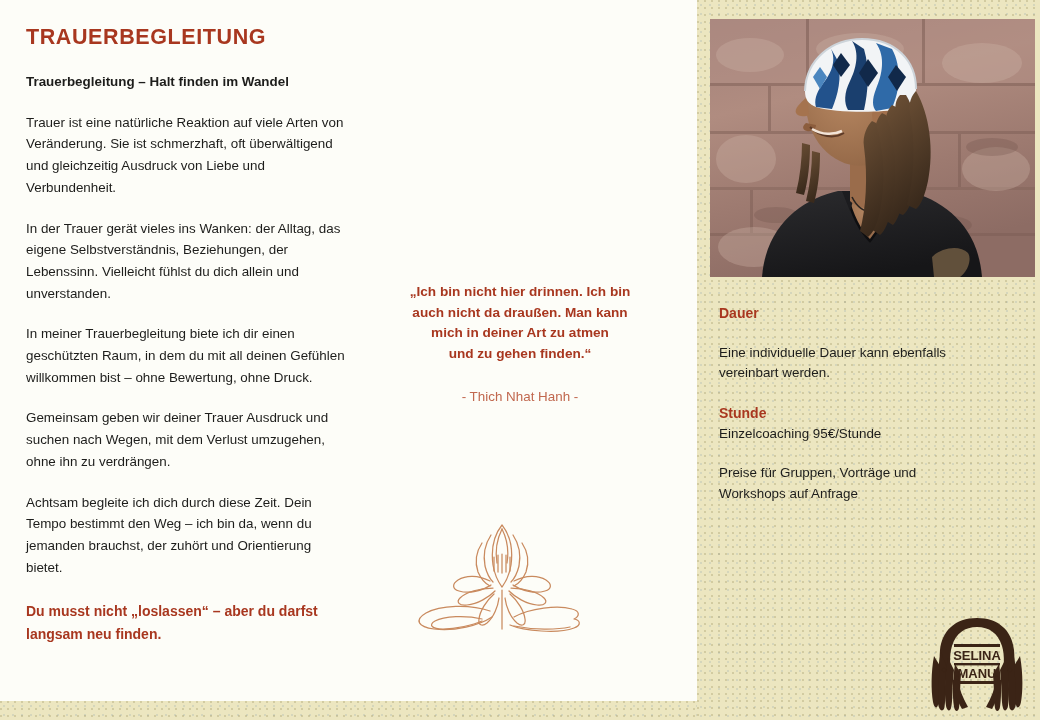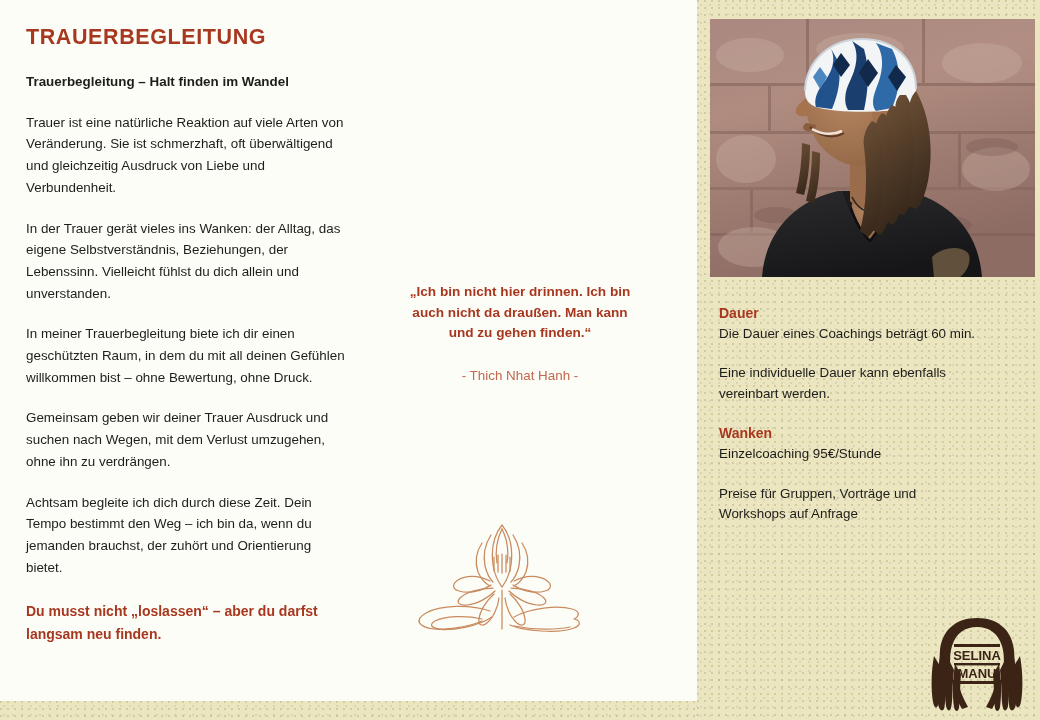--- a/index.html
+++ b/index.html
@@ -214,20 +214,21 @@
 
       <p id="closing-line">Du musst nicht „loslassen“ – aber du darfst langsam neu finden.</p>
     </div>
 
     <div id="mid-col">
 
       <blockquote id="quote-block">
         <div id="quote-text">
           <div>„Ich bin nicht hier drinnen. Ich bin</div>
           <div>auch nicht da draußen. Man kann</div>
+          <div>mich in deiner Art zu atmen</div>
           <div>und zu gehen finden.“</div>
         </div>
         <div id="quote-attribution">- Thich Nhat Hanh -</div>
       </blockquote>
 
       <div id="lotus-wrap">
         <svg viewBox="0 0 224 140" xmlns="http://www.w3.org/2000/svg" fill="none" stroke="#c98a5e" stroke-width="1.25" stroke-linecap="round" stroke-linejoin="round">
 
           <path d="M112 30 C104 40 101 55 103 70 C105 82 109 88 112 92 C115 88 119 82 121 70 C123 55 120 40 112 30 Z"></path>
 
@@ -377,30 +378,29 @@
         <path d="M222 238 C232 228 250 226 258 234 C262 240 258 252 250 258 L224 258 Z" fill="#6e5a42" opacity="0.85"></path>
 
         <rect width="325" height="258" fill="none"></rect>
       </svg>
     </figure>
 
     <div id="info-list">
 
       <div class="info-group">
         <div class="info-head">Dauer</div>
-        <div class="info-text">Die Dauer eines Coachings beträgt 60 min.</div>
       </div>
 
       <div class="info-group">
         <div class="info-text">Eine individuelle Dauer kann ebenfalls</div>
         <div class="info-text">vereinbart werden.</div>
       </div>
 
       <div class="info-group">
-        <div class="info-head">Wanken</div>
+        <div class="info-head">Stunde</div>
         <div class="info-text">Einzelcoaching 95€/Stunde</div>
       </div>
 
       <div class="info-group">
         <div class="info-text">Preise für Gruppen, Vorträge und</div>
         <div class="info-text">Workshops auf Anfrage</div>
       </div>
 
     </div>
 

